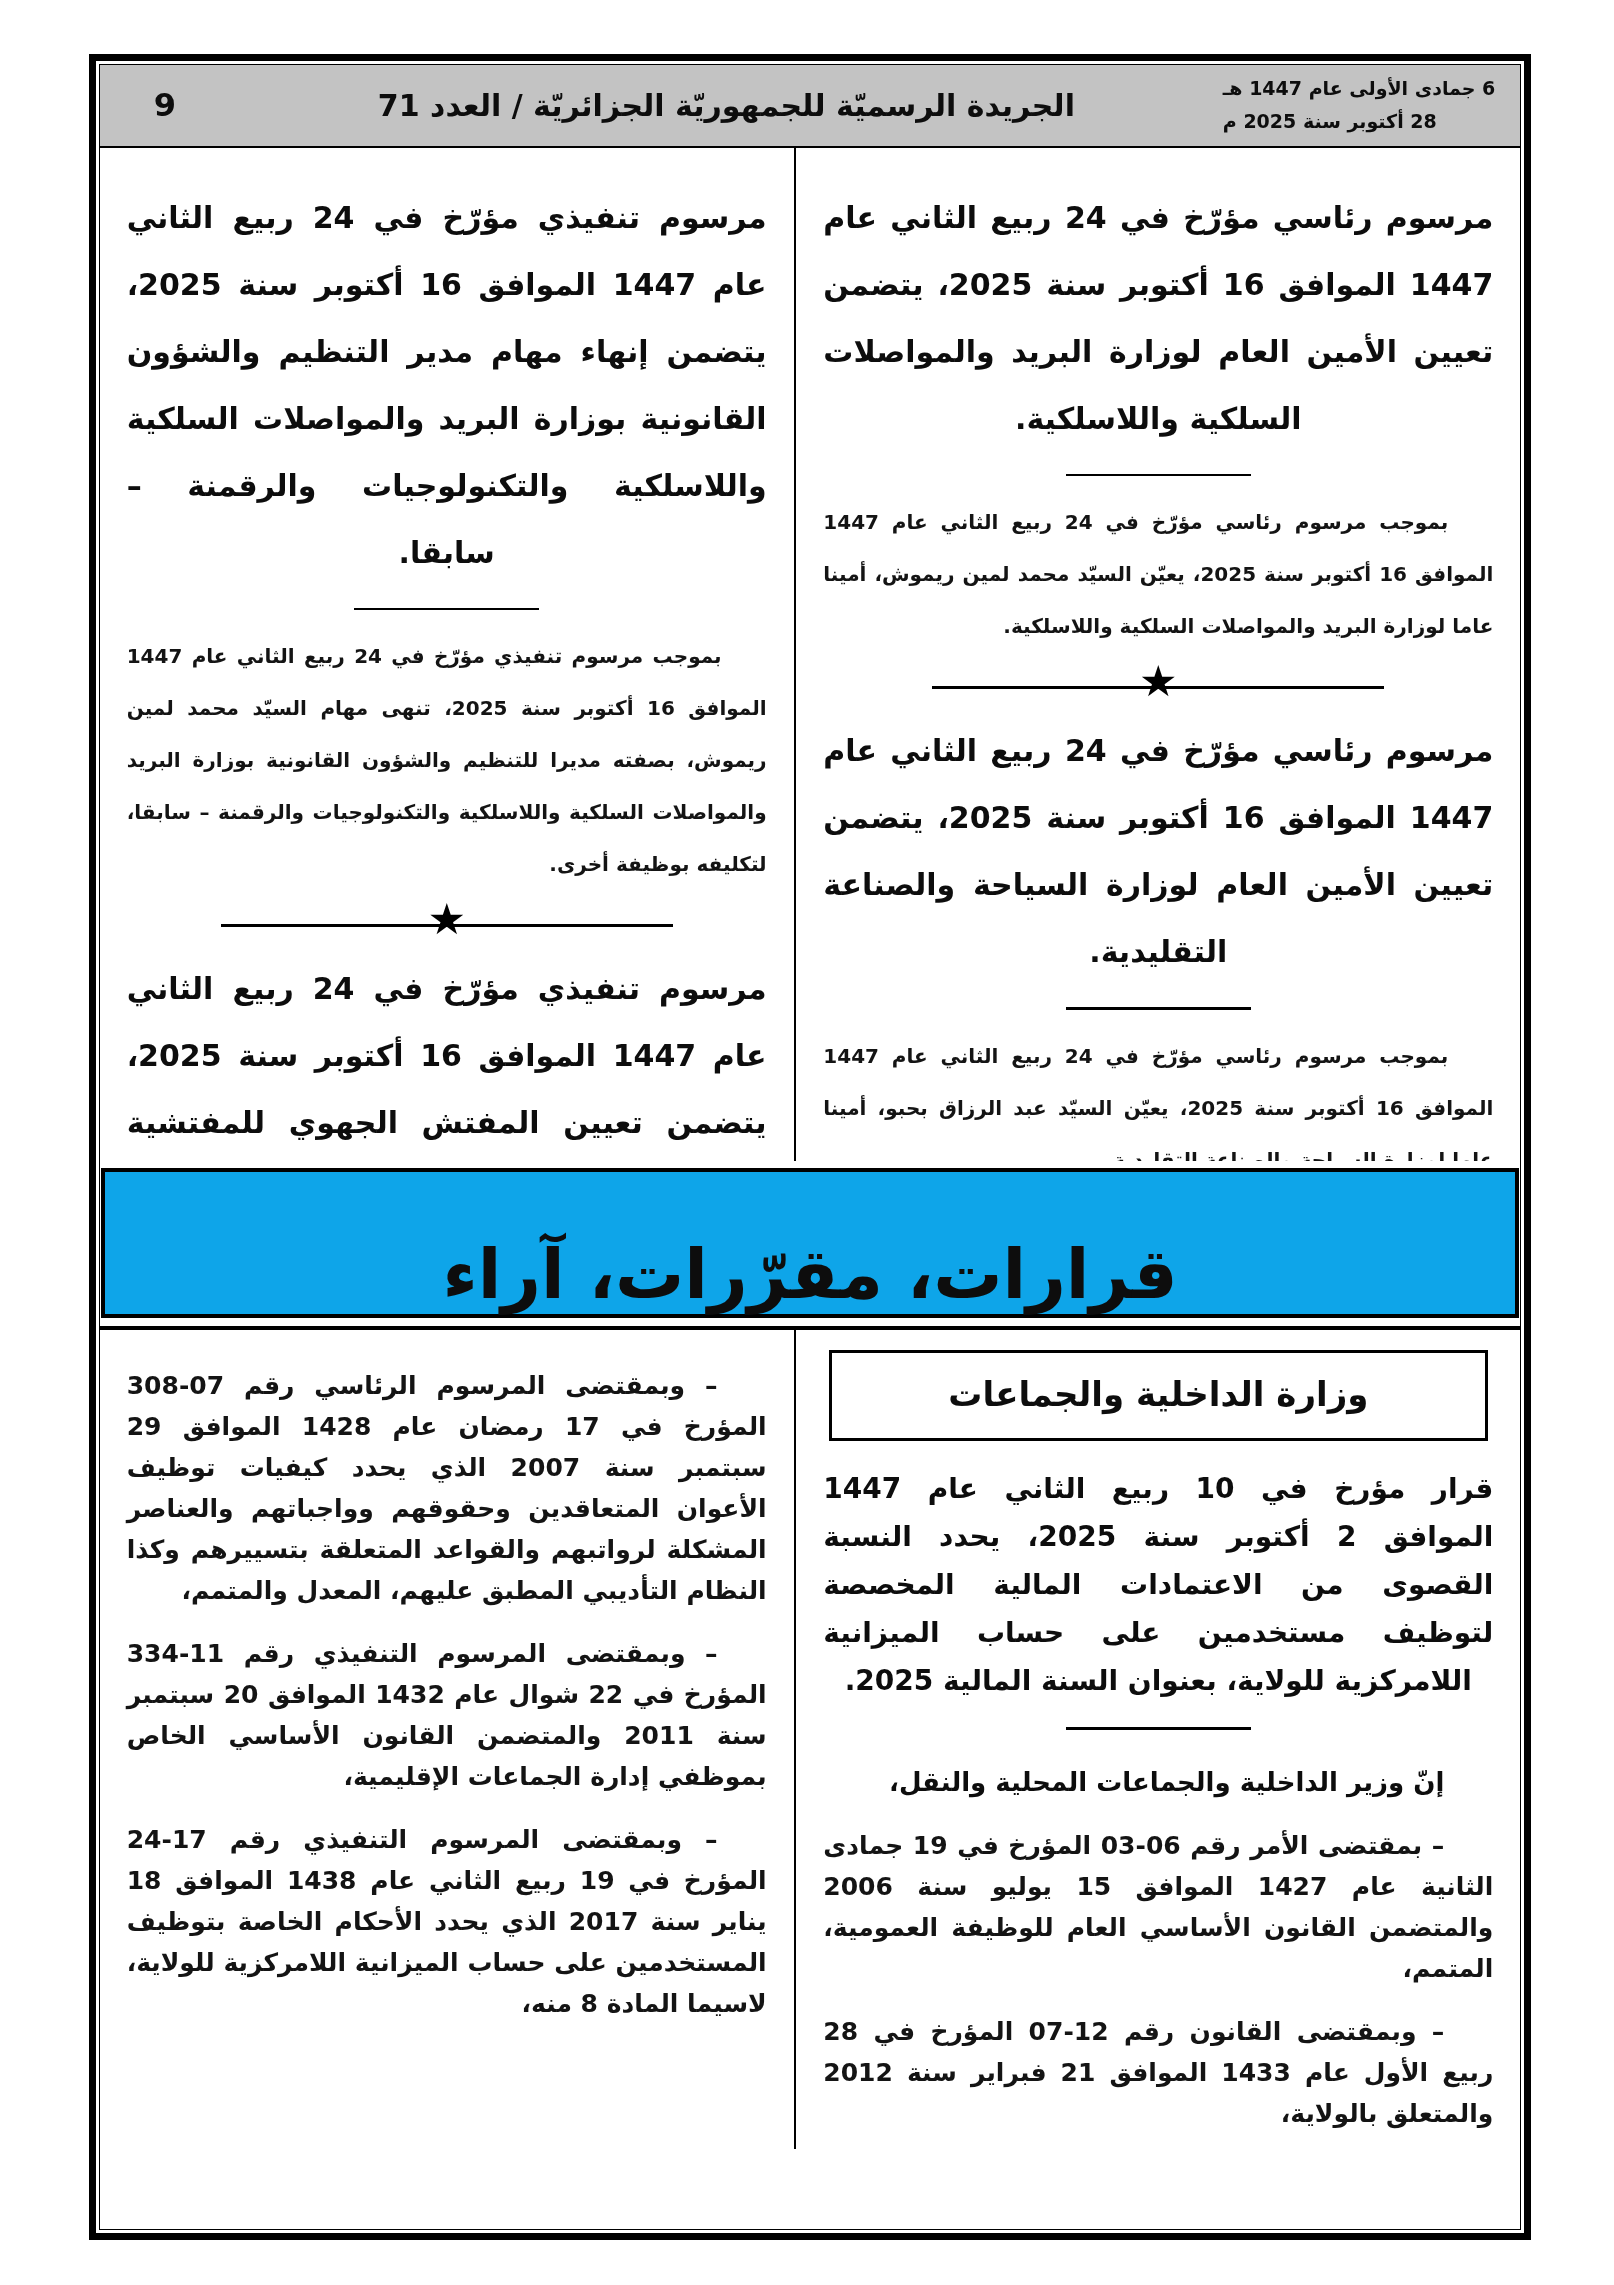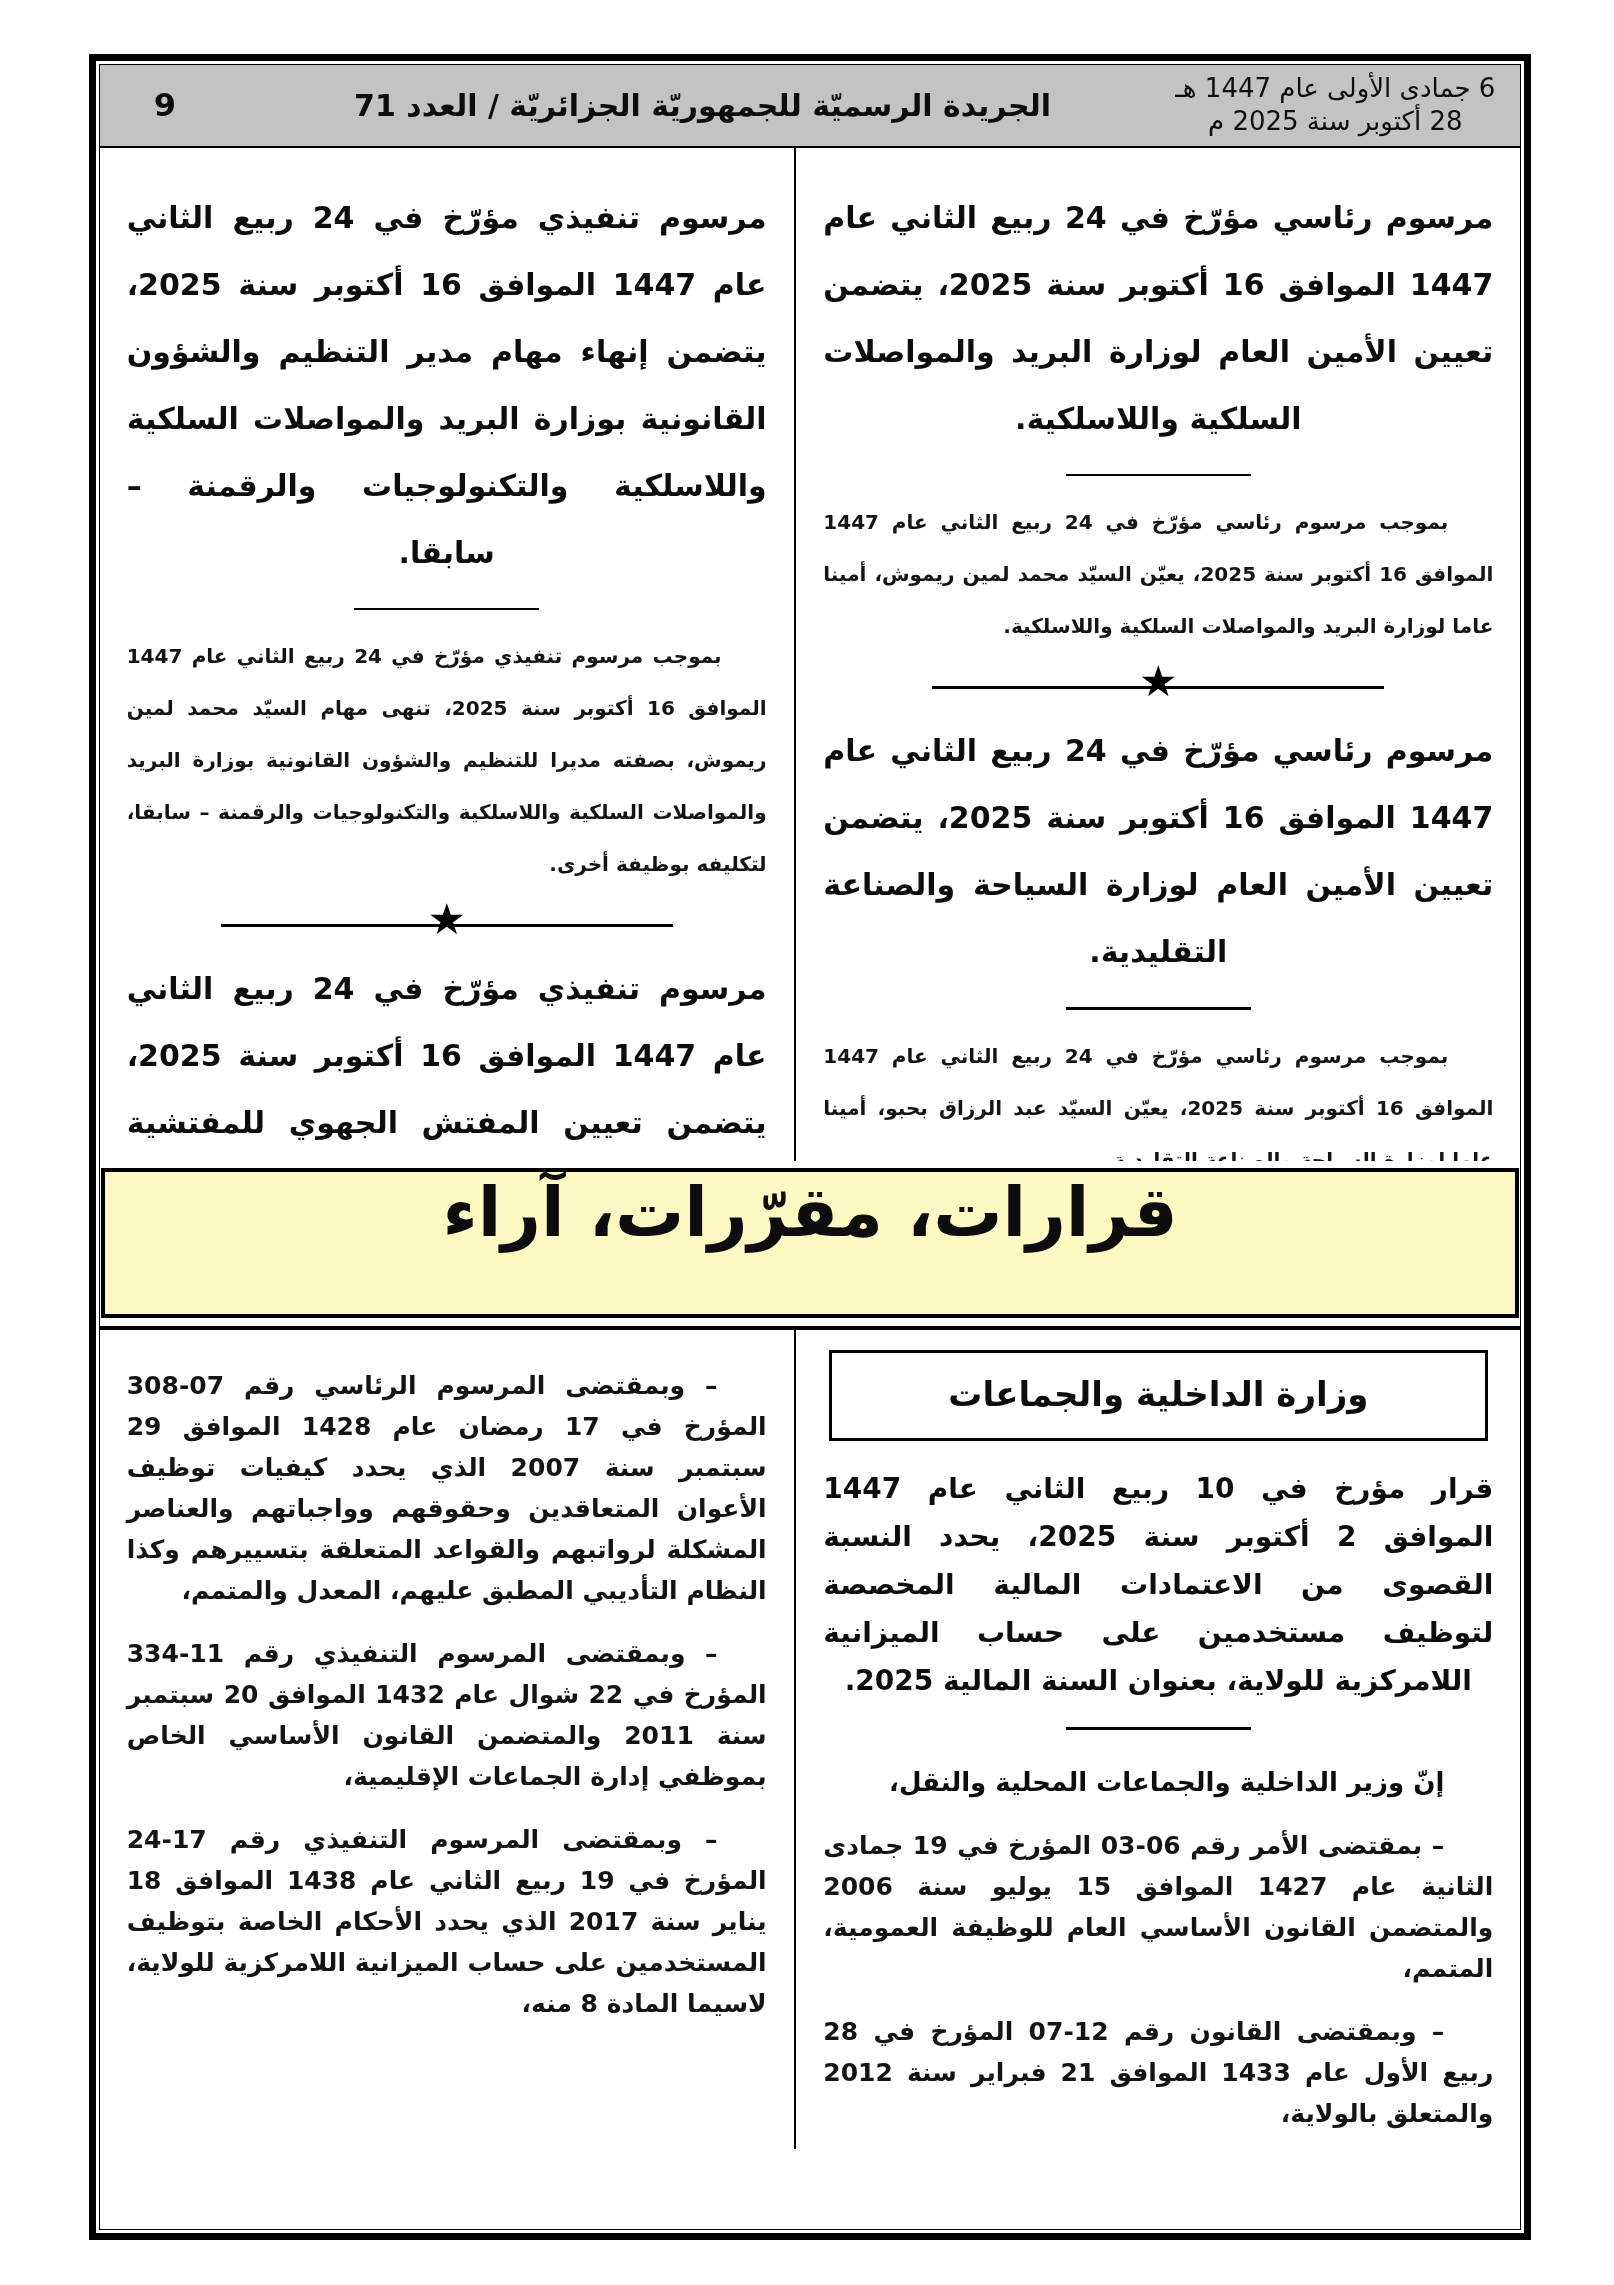--- a/index.html
+++ b/index.html
@@ -8,21 +8,21 @@
 
   .page { position:relative; width:1615px; height:2285px; background:#fff; overflow:hidden; }
 
   
   .frame { position:absolute; left:90px; top:54px; width:1442px; height:2186px; border:7.2px solid #000; }
   .frame-inner { position:absolute; inset:2.7px; border:1.8px solid #000; display:flex; flex-direction:column; overflow:hidden; }
 
   
   .masthead { flex:0 0 83px; background:#c3c3c3; border-bottom:2.7px solid #000;
               display:flex; align-items:center; justify-content:space-between; padding:0 25px 0 43px; }
-  .masthead .dates { text-align:center; font-weight:normal; font-size:26px; line-height:33px; white-space:nowrap; }
+  .masthead .dates { text-align:left; font-weight:bold; font-size:19px; line-height:33px; white-space:nowrap; }
   .masthead .jtitle { font-weight:bold; font-size:30px; white-space:nowrap; transform:translateX(27px); }
   .masthead .pagenum { font-weight:bold; font-size:32px; padding-left:11px; }
 
   
   .cols { display:flex; align-items:stretch; }
   .cols-top { flex:0 0 1013px; height:1013px; overflow:hidden; }
   .cols-bottom { flex:1 1 auto; overflow:hidden; }
   .col { padding:36px 27px 0 27px; }
   .col-r { flex:0 0 724px; }
   .col-l { flex:1 1 auto; }
@@ -37,22 +37,22 @@
   .h-bot { font-weight:bold; font-size:28px; line-height:48px; text-align:justify; text-align-last:center;margin-top:9px; }
   .p-bot { font-weight:bold; font-size:25px; line-height:41px; text-align:justify; text-indent:49px; color:#141414; margin-top:22px; }
 
   
   .rule { width:185px; height:2.7px; background:#000; margin:22px auto 20px auto; }
   .star-sep { position:relative; width:452px; height:52px; margin:7.2px auto 5.4px auto; }
   .star-sep .line { position:absolute; left:0; right:0; top:50%; height:3.6px; background:#000; }
   .star-sep .star { position:absolute; left:50%; top:50%; transform:translate(-50%,-60%); font-size:43px; line-height:1; color:#000; }
 
   
-  .banner { margin:7.2px 1.8px 0 1.8px; height:150px; background:#fef9c3; border:4.5px solid #000;
-            display:flex; align-items:flex-start; justify-content:center; }
+  .banner { margin:7.2px 1.8px 0 1.8px; height:150px; background:#0ea5e9; border:4.5px solid #000;
+            display:flex; align-items:flex-end; justify-content:center; }
   .banner .banner-text { font-weight:bold; font-size:69px; letter-spacing:0.9px; }
   .banner-underline { height:4.5px; background:#000; margin:8.1px 0 0 0; }
 
   
   .ministry-box { border:3.6px solid #000; margin:5.4px 5.4px 23.5px 5.4px; padding:12.7px 9px 16.3px 9px; text-align:center; }
   .ministry-box .m1, .ministry-box .m2 { font-weight:bold; font-size:34px; line-height:56px; }
 
   .intro-line { font-weight:bold; font-size:26px; line-height:42px; text-align:right; text-indent:49px; margin-top:31px; }
 </style>
 </head>

